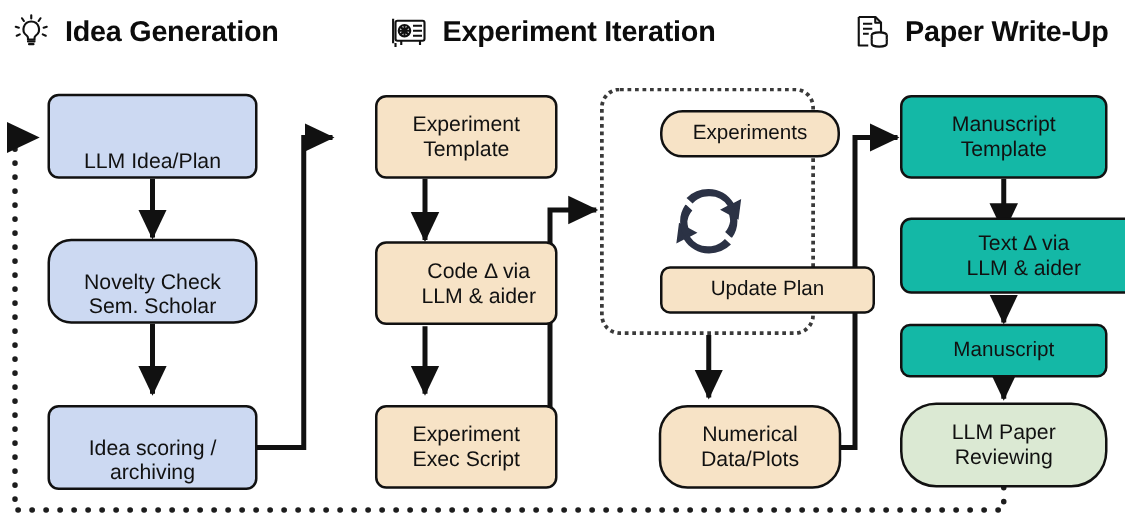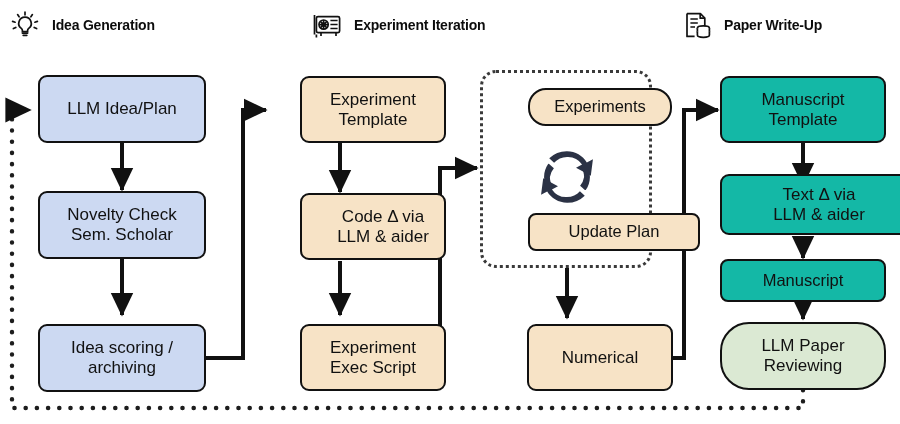--- a/index.html
+++ b/index.html
@@ -2,27 +2,27 @@
 <html><head>
 <meta charset="utf-8">
 <style>
   html,body{margin:0;padding:0;background:#ffffff;}
   body{width:900px;height:424px;position:relative;overflow:hidden;
        font-family:"Liberation Sans","DejaVu Sans",sans-serif;color:#111;}
   #stage{position:absolute;left:0;top:0;width:900px;height:424px;}
   svg.layer{position:absolute;left:0;top:0;width:900px;height:424px;pointer-events:none;}
   .hdr{position:absolute;display:flex;align-items:center;gap:10px;}
   .hdr .ico{width:34px;height:34px;flex:0 0 34px;display:block;}
-  .hdr .ttl{font-size:14px;font-weight:bold;letter-spacing:-0.2px;white-space:nowrap;color:#0c0c0c;}
+  .hdr .ttl{font-size:23px;font-weight:bold;letter-spacing:-0.2px;white-space:nowrap;color:#0c0c0c;}
   .node{position:absolute;box-sizing:border-box;border:2.2px solid #111;
         border-radius:9px;display:flex;align-items:center;justify-content:center;
         text-align:center;line-height:1.16;font-size:17px;color:#111;
         padding:2px 4px;}
   .node span{display:block;}
-  .n-blue{background:#ccd9f2;}
+  .n-blue{background:#ccd9f2;align-items:flex-end;}
   .n-tan{background:#f7e3c6;margin-left:33px;}
   .n-gray{background:#14b8a6;}
   .n-green{background:#dbe9d3;border-radius:29px;}
   .n-small{font-size:16.5px;border-radius:8px;}
   .loopbox{position:absolute;box-sizing:border-box;border:3.2px dotted #3a3a3a;
            border-radius:16px;background:transparent;}
   .loopicon{position:absolute;}
 </style>
 </head>
 <body>
@@ -95,21 +95,21 @@
       </svg>
     </span>
     <span class="ttl">Experiment Iteration</span>
   </div>
 
   <div class="node n-blue" style="left:38px; top:75px; width:168px; height:68px;">
     <div>
       <span>LLM Idea/Plan</span>
     </div>
   </div>
-  <div class="node n-blue" style="left:38px; top:191px; width:168px; height:68px;">
+  <div class="node n-blue" style="left:38px; top:191px; width:168px; height:68px;border-radius:19px;">
     <div>
       <span>Novelty Check</span>
       <span>Sem. Scholar</span>
     </div>
   </div>
   <div class="node n-blue" style="left:38px; top:324px; width:168px; height:68px;">
     <div>
       <span>Idea scoring /</span>
       <span>archiving</span>
     </div>
@@ -156,23 +156,24 @@
       </g>
     </svg>
   </div>
 
   <div class="node n-tan n-small" style="left:495px; top:213px; width:172px; height:38px;text-align:right;">
     <div>
         <span>Update Plan</span>
       </div>
   </div>
 
-  <div class="node n-tan" style="left:494px; top:324px; width:146px; height:67px;">
+  <div class="node n-tan" style="left:494px; top:324px; width:146px; height:67px;border-radius:23px;">
     <div>
       <span>Numerical</span>
+      <span>Data/Plots</span>
     </div>
   </div>
 
   <div class="node n-gray" style="left:720px; top:76px; width:166px; height:67px;">
     <div>
       <span>Manuscript</span>
       <span>Template</span>
     </div>
   </div>
   <div class="node n-gray" style="left:720px; top:174px; width:198px; height:61px;">

